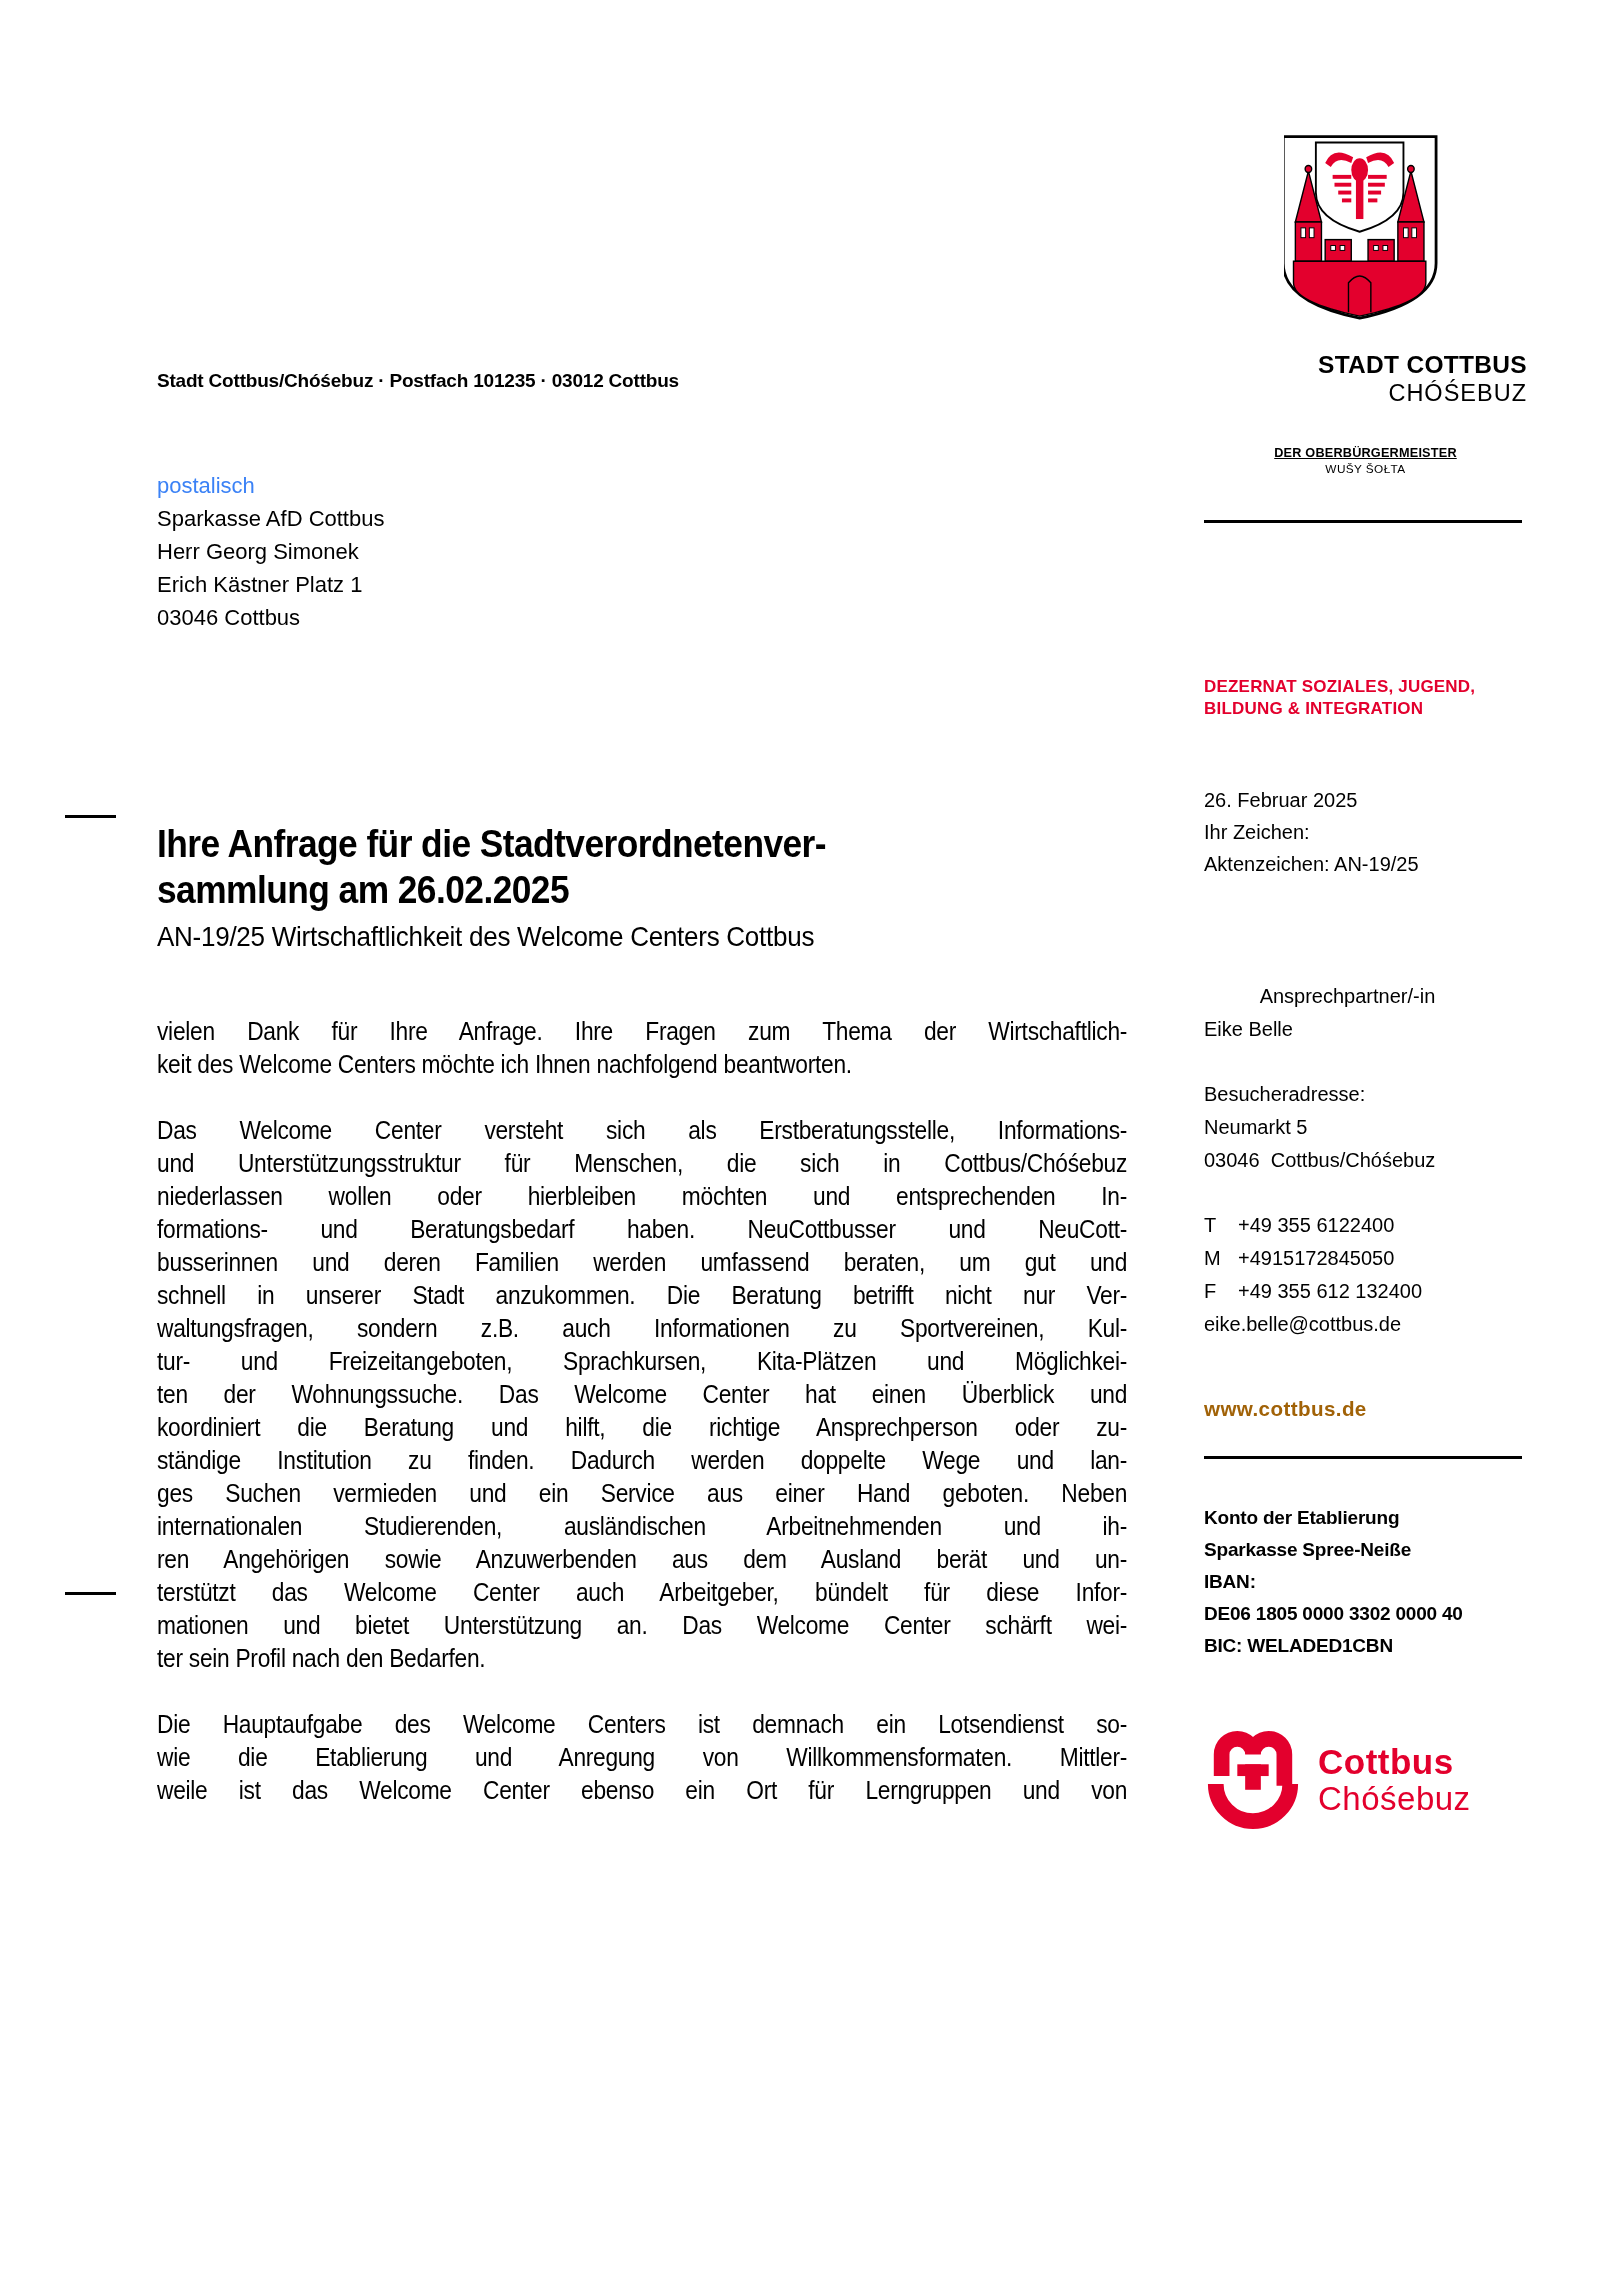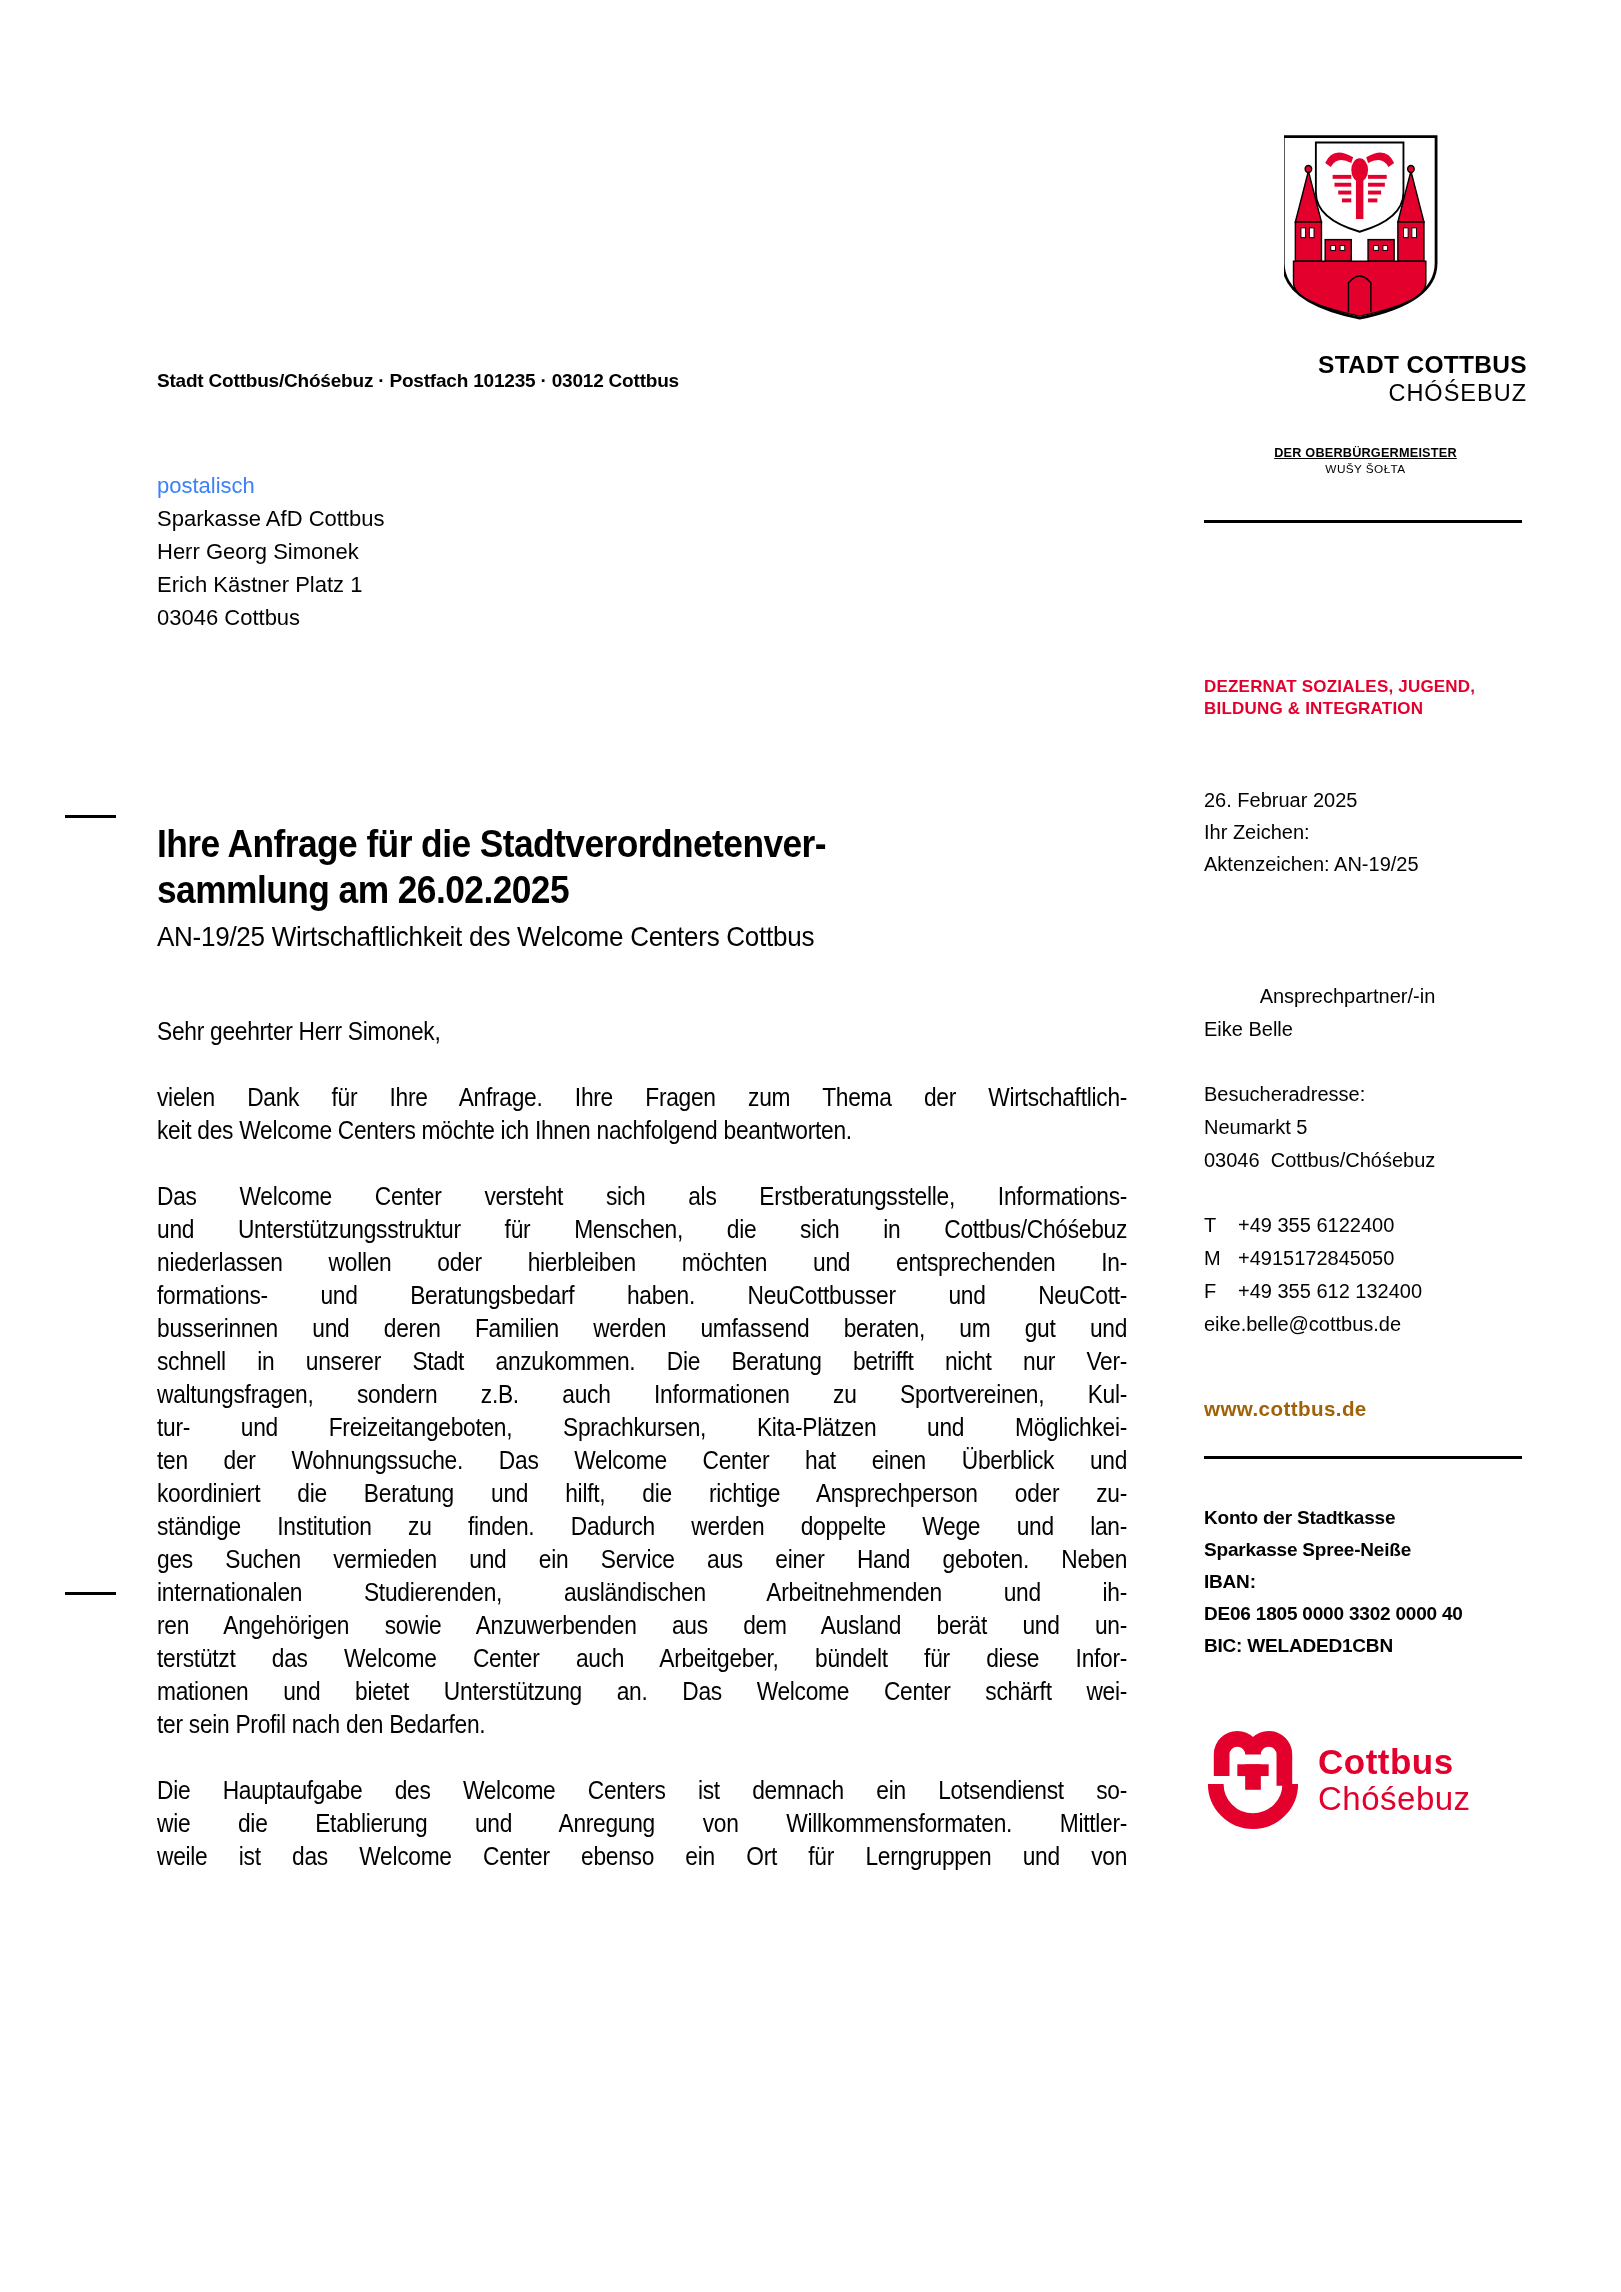--- a/index.html
+++ b/index.html
@@ -78,23 +78,20 @@
 
 <div class="abs subject">
   <h1>
     <span>Ihre Anfrage für die Stadtverordnetenver-</span><br>
     <span>sammlung am 26.02.2025</span>
   </h1>
   <div class="sub">AN-19/25 Wirtschaftlichkeit des Welcome Centers Cottbus</div>
 </div>
 
 <div class="abs body-text">
-  <p>
-      <span class="line last">Sehr geehrter Herr Simonek,</span>
-    </p>
   <p id="para-container-0">
       <span class="line">vielen Dank für Ihre Anfrage. Ihre Fragen zum Thema der Wirtschaftlich-</span>
       <span class="line last">keit des Welcome Centers möchte ich Ihnen nachfolgend beantworten.</span>
     </p>
   <p id="para-container-1">
       <span class="line">Das Welcome Center versteht sich als Erstberatungsstelle, Informations-</span>
       <span class="line">und Unterstützungsstruktur für Menschen, die sich in Cottbus/Chóśebuz</span>
       <span class="line">niederlassen wollen oder hierbleiben möchten und entsprechenden In-</span>
       <span class="line">formations- und Beratungsbedarf haben. NeuCottbusser und NeuCott-</span>
       <span class="line">busserinnen und deren Familien werden umfassend beraten, um gut und</span>
@@ -202,21 +199,21 @@
   <div><span class="phone-lbl">M</span><span>+4915172845050</span></div>
   <div><span class="phone-lbl">F</span><span>+49 355 612 132400</span></div>
   <div>eike.belle@cottbus.de</div>
 </div>
 
 <div class="abs web">www.cottbus.de</div>
 
 <div class="rule" style="top:1456px;"></div>
 
 <div class="abs bank">
-  <div>Konto der Stadtkasse</div>
+  <div>Konto der Etablierung</div>
   <div>Sparkasse Spree-Neiße</div>
   <div>IBAN:</div>
   <div>DE06 1805 0000 3302 0000 40</div>
   <div>BIC: WELADED1CBN</div>
 </div>
 
 <div class="abs logo">
   <svg class="abs" style="left:0;top:0" width="98" height="108" viewBox="0 0 100 110">
     <path d="M12 60 A38 38 0 0 0 88 60" fill="none" stroke="#e3002d" stroke-width="16"></path>
     <path d="M18 52 V30 A16 16 0 0 1 50 30 A16 16 0 0 1 82 30 V62" fill="none" stroke="#e3002d" stroke-width="16"></path>

